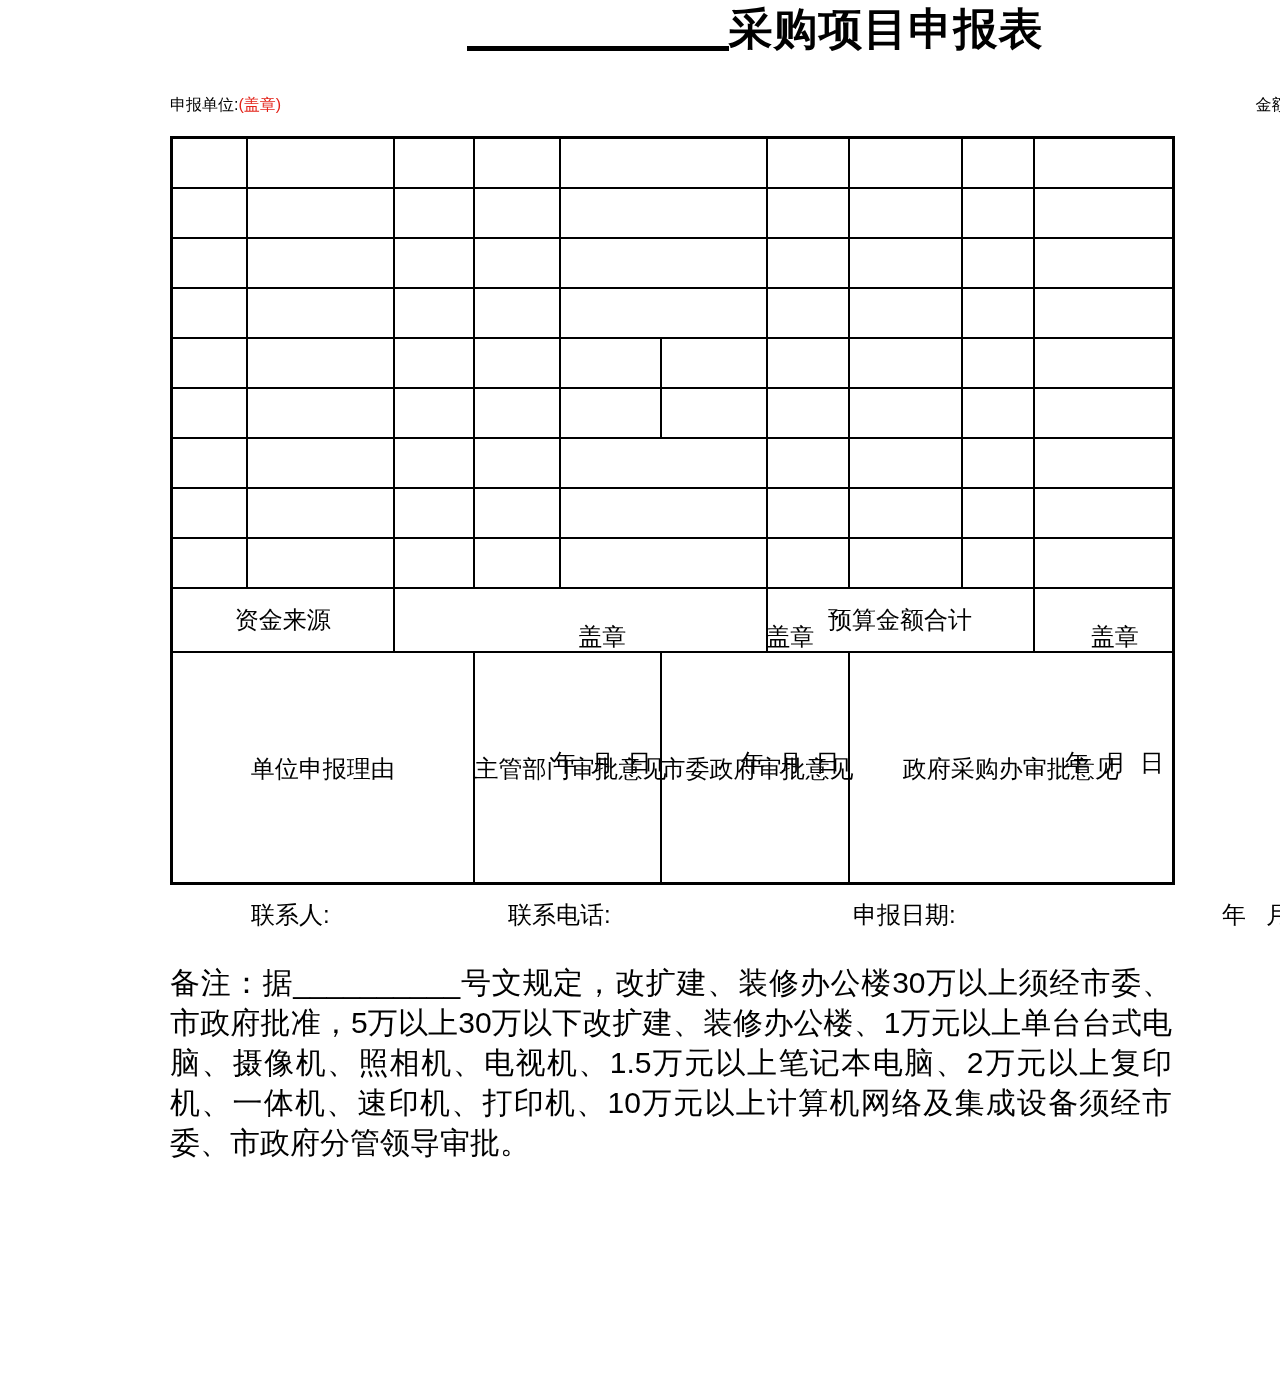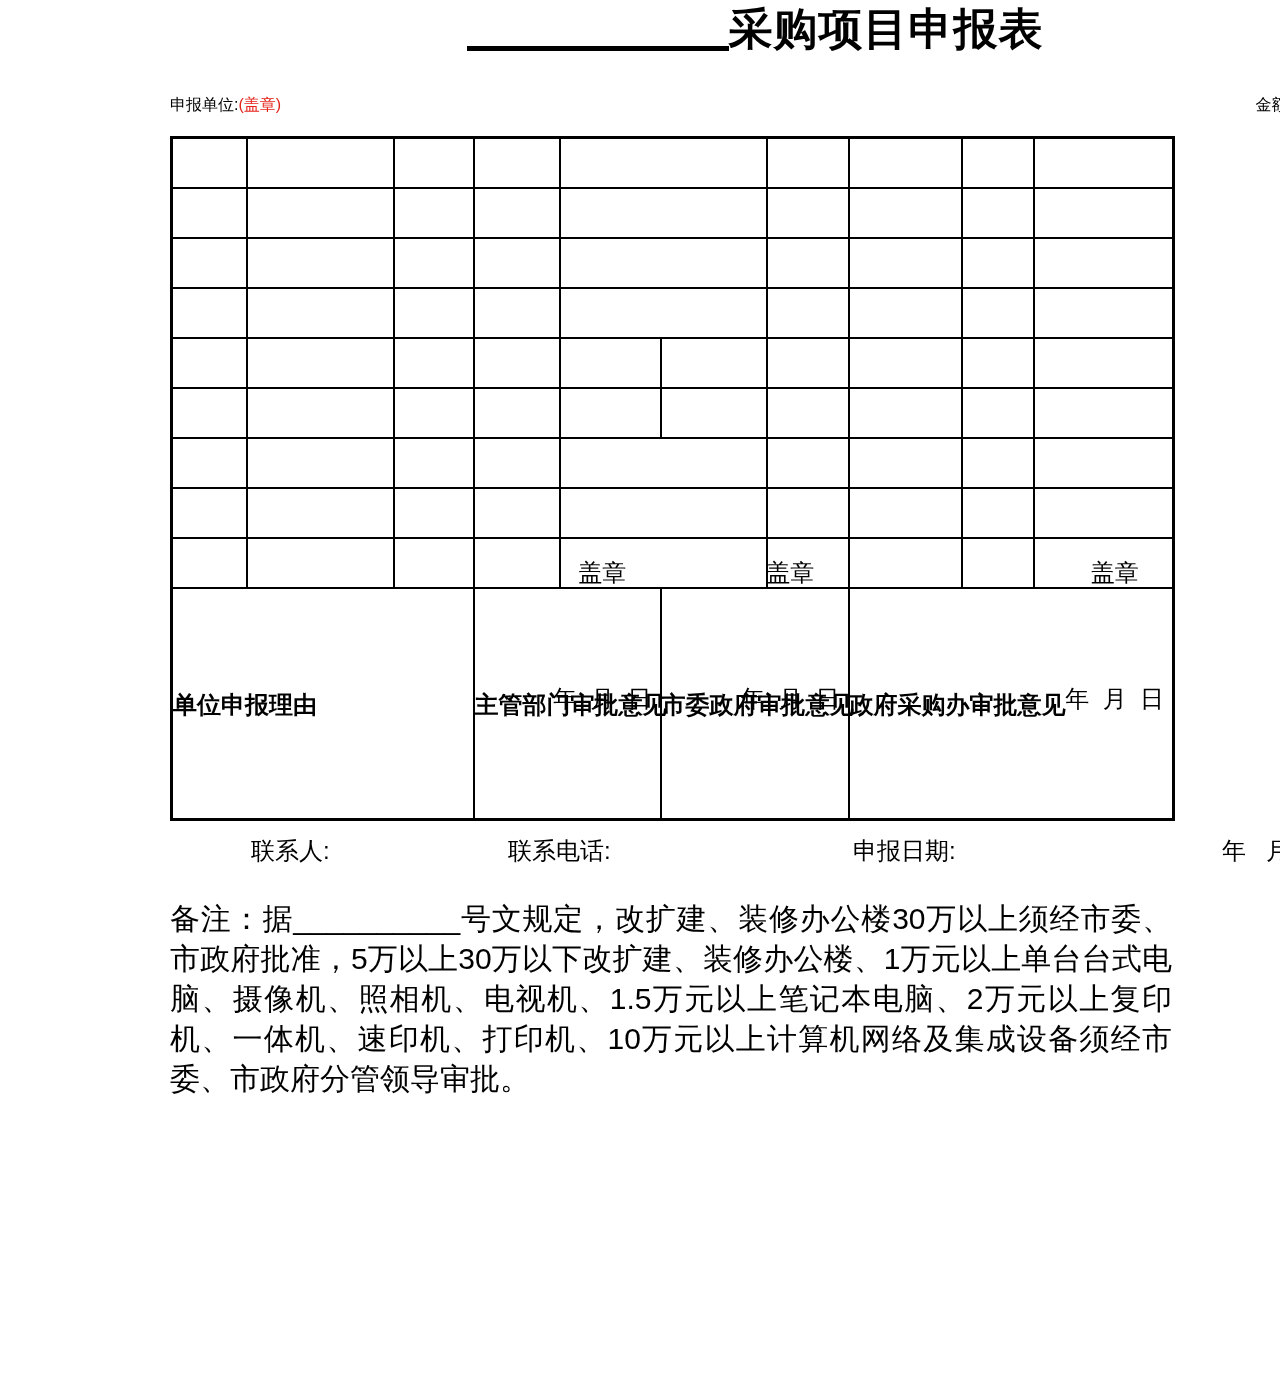--- a/index.html
+++ b/index.html
@@ -26,21 +26,21 @@
   table.form th, table.form td {
     border:2px solid #000; padding:0; text-align:center; vertical-align:middle;
     font-size:24px; font-weight:normal; overflow:visible;
   }
   tr.rh  { height:48px; }
   tr.r   { height:50px; }
   tr.rf  { height:64px; }
   tr.ra  { height:232px; }
 
   td.ap { position:relative; vertical-align:top; }
-  .ap-title { margin-top:4px; text-align:left; white-space:nowrap;font-weight:bold; }
+  .ap-title { margin-top:4px; text-align:center; white-space:nowrap; }
   .ap-stamp { position:absolute; right:8px; bottom:14px; text-align:center; line-height:42px; white-space:pre; }
 
   
   .footer-row { position:relative; height:30px; margin-top:16px; font-size:24px; line-height:1.2; }
   .footer-row span { position:absolute; top:0; white-space:pre; }
   .f-contact { left:81px; }
   .f-phone   { left:306px;margin-left:32px; }
   .f-date    { left:683px; }
   .f-ymd     { right:6px; }
 
@@ -173,20 +173,26 @@
           <td></td>
           <td></td>
           <td></td>
           <td colspan="2"></td>
           <td></td>
           <td></td>
           <td></td>
           <td></td>
     </tr>
 
+    <tr class="rf">
+      <td colspan="2">资金来源</td>
+      <td colspan="4"></td>
+      <td colspan="3">预算金额合计</td>
+      <td></td>
+    </tr>
 
     <tr class="ra">
       <td colspan="3" class="ap">
         <div class="ap-title">单位申报理由</div>
       </td>
       <td colspan="2" class="ap">
         <div class="ap-title">主管部门审批意见</div>
         <div class="ap-stamp">
           <div>盖章</div>
           <div>年  月  日</div>

